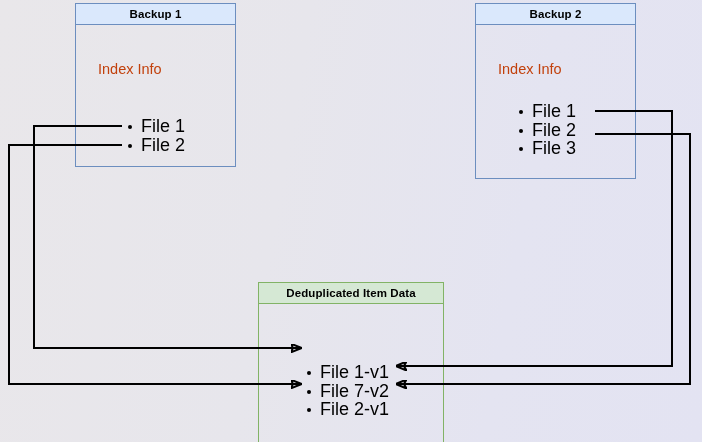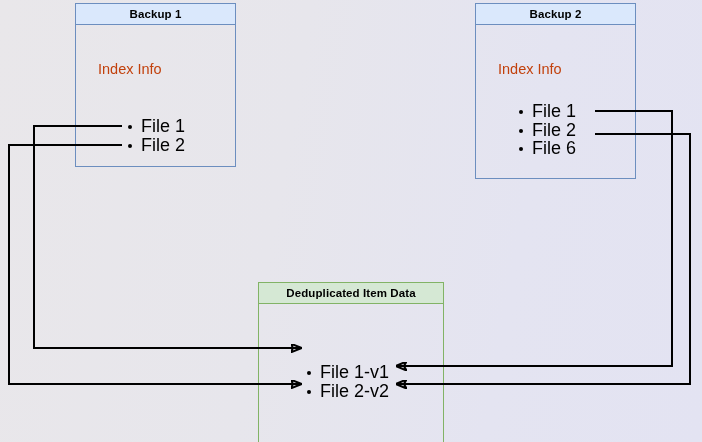--- a/index.html
+++ b/index.html
@@ -111,29 +111,30 @@
     <li>File 2</li>
   </ul>
 
   <div class="node" style="left:475px; top:3px; width:161px; height:176px;">
     <div class="node-header">Backup 2</div>
   </div>
   <div class="index-label" style="left:498px; top:61px;">Index Info</div>
   <ul class="file-list" style="left:517px; top:102px;">
     <li>File 1</li>
     <li>File 2</li>
-    <li>File 6</li>
+    <li>File 3</li>
   </ul>
 
   <div class="node green" style="left:258px; top:282px; width:186px; height:169px;">
     <div class="node-header">Deduplicated Item Data</div>
   </div>
   <ul class="file-list" style="left:305px; top:339px;margin-top:24px;">
     <li>File 1-v1</li>
-    <li>File 2-v2</li>
+    <li>File 7-v2</li>
+    <li>File 2-v1</li>
   </ul>
 
   <svg id="edges" viewBox="0 0 702 442">
     <defs>
       <marker id="arrow-right" markerWidth="11" markerHeight="9" refX="10.5" refY="4.5" orient="auto" markerUnits="userSpaceOnUse">
         <path d="M0,0 L11,4.5 L0,9 L2.6,4.5 Z" fill="#000" stroke="none"></path>
       </marker>
       <marker id="arrow-left" markerWidth="11" markerHeight="9" refX="10.5" refY="4.5" orient="auto" markerUnits="userSpaceOnUse">
         <path d="M0,0 L11,4.5 L0,9 L2.6,4.5 Z" fill="#000" stroke="none"></path>
       </marker>

